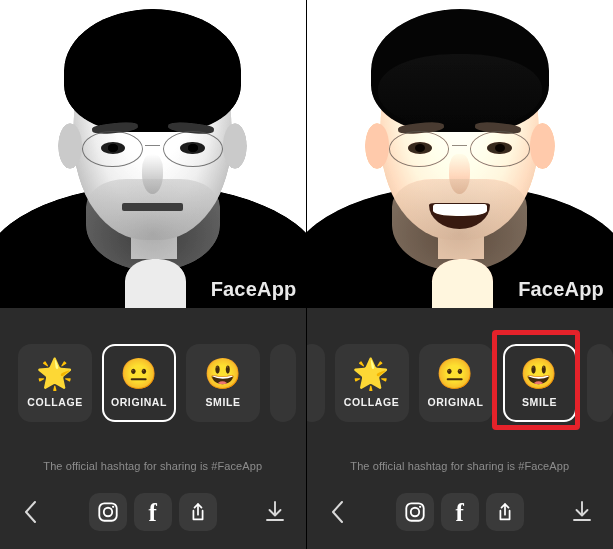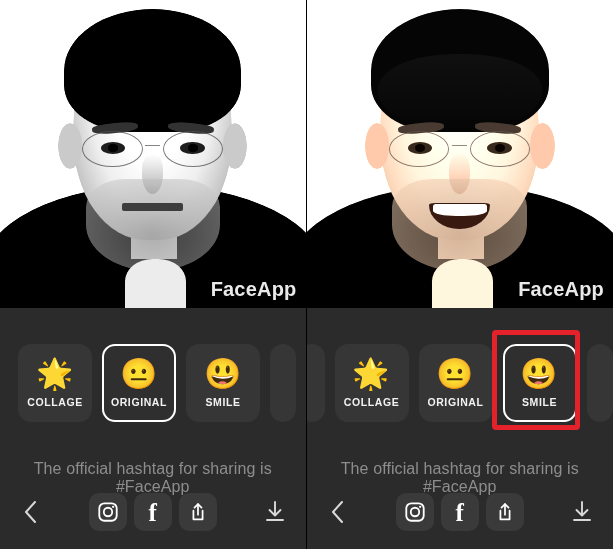--- a/index.html
+++ b/index.html
@@ -74,21 +74,21 @@
   .tile .glyph{font-size:30px;line-height:1;margin-bottom:7px;}
   .tile .cap{color:#f2f2f2;font-size:10.5px;font-weight:bold;letter-spacing:.6px;}
   .tile.partial{width:26px;overflow:hidden;}
   .redbox{position:absolute;border:5px solid #e5222a;border-radius:4px;
           left:492px;top:330px;width:88px;height:100px;box-sizing:border-box;
           pointer-events:none;z-index:5;}
   .panel.right .tiles{padding-left:0;}
   .panel.right .tiles .tile:first-child{margin-left:-8px;}
 
   .hashtag{position:absolute;left:0;top:152px;width:100%;text-align:center;
-           color:#8d8d8d;font-size:16px;letter-spacing:.1px;}
+           color:#8d8d8d;font-size:11px;letter-spacing:.1px;}
   .bottombar{position:absolute;left:0;bottom:10px;width:100%;height:54px;
              display:flex;align-items:center;justify-content:space-between;
              padding:0 14px;box-sizing:border-box;}
   .navbtn{width:34px;height:34px;display:flex;align-items:center;justify-content:center;}
   .share-group{display:flex;gap:7px;}
   .sbtn{width:38px;height:38px;border-radius:10px;background:#3a3a3a;
         display:flex;align-items:center;justify-content:center;}
   .sbtn svg{display:block;}
   .fb{color:#fff;font-size:25px;font-weight:bold;font-family:"Liberation Serif",serif;line-height:1;}
 </style>

